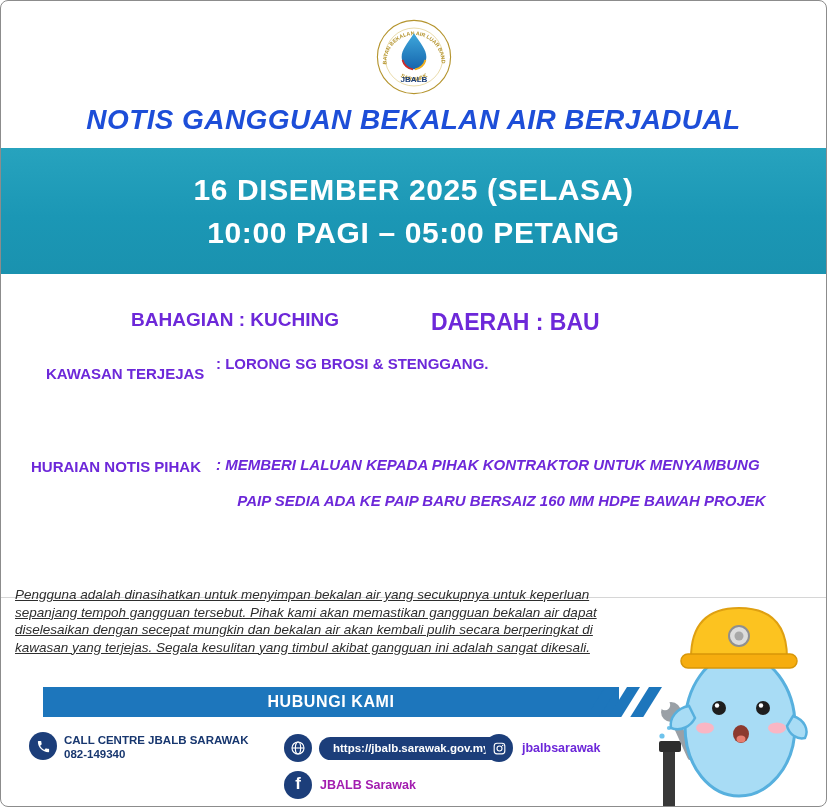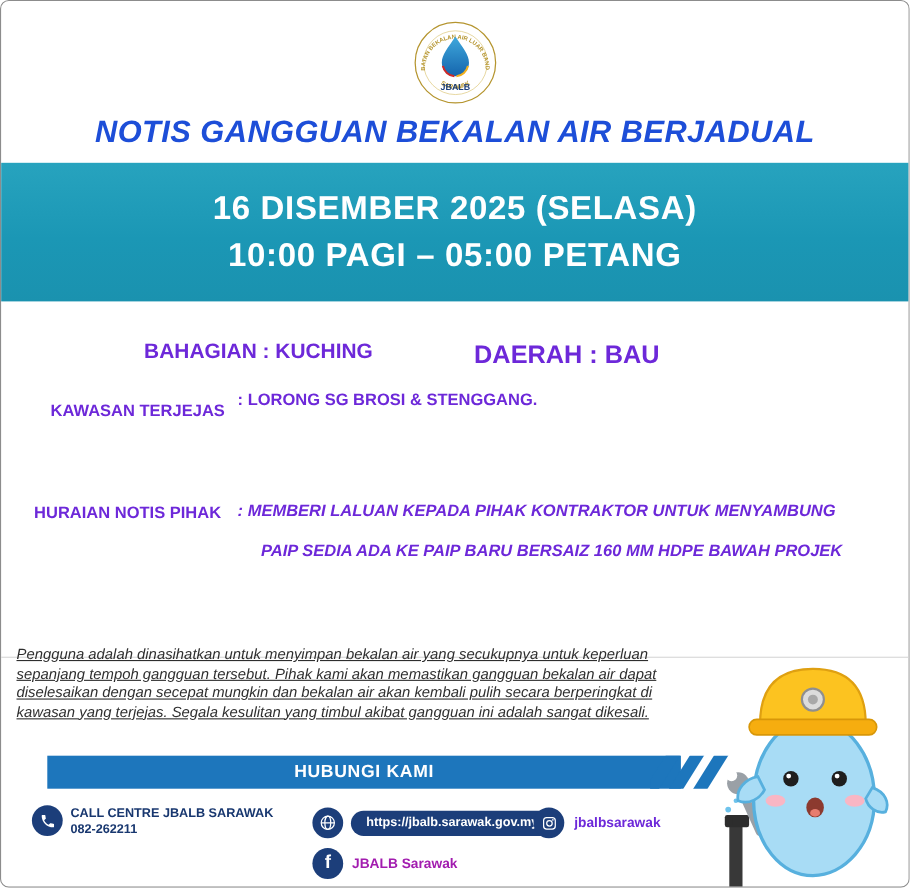--- a/index.html
+++ b/index.html
@@ -111,21 +111,21 @@
       <div class="stripe"></div>
   </div>
 
   <div class="icon-circle ic-phone">
     <svg width="15" height="15" viewBox="0 0 24 24">
         <path fill="#fff" d="M6.6 10.8c1.5 2.9 3.7 5.1 6.6 6.6l2.2-2.2c.3-.3.7-.4 1-.2 1.1.4 2.3.6 3.6.6.6 0 1 .4 1 1V20c0 .6-.4 1-1 1C10.6 21 3 13.4 3 4c0-.6.4-1 1-1h3.5c.6 0 1 .4 1 1 0 1.2.2 2.4.6 3.6.1.3 0 .7-.2 1l-2.3 2.2z"></path>
       </svg>
   </div>
   <div class="call-text">
     <div>CALL CENTRE JBALB SARAWAK</div>
-    <div>082-262211</div>
+    <div>082-149340</div>
   </div>
 
   <div class="icon-circle ic-globe">
     <svg width="16" height="16" viewBox="0 0 24 24" fill="none" stroke="#fff" stroke-width="1.7">
       <circle cx="12" cy="12" r="9"></circle>
         <ellipse cx="12" cy="12" rx="4" ry="9"></ellipse>
         <line x1="3" y1="12" x2="21" y2="12"></line>
     </svg>
   </div>
   <div class="web-pill">https://jbalb.sarawak.gov.my/</div>

